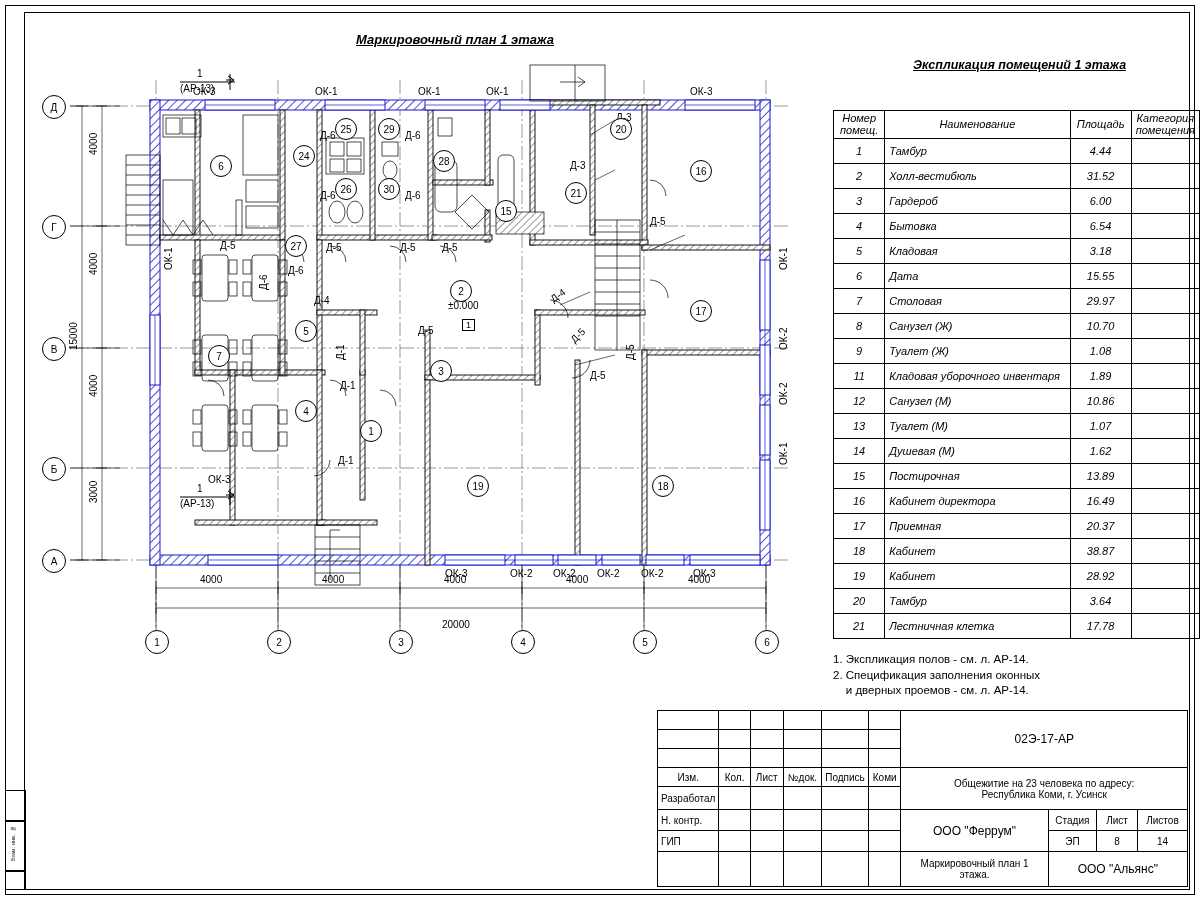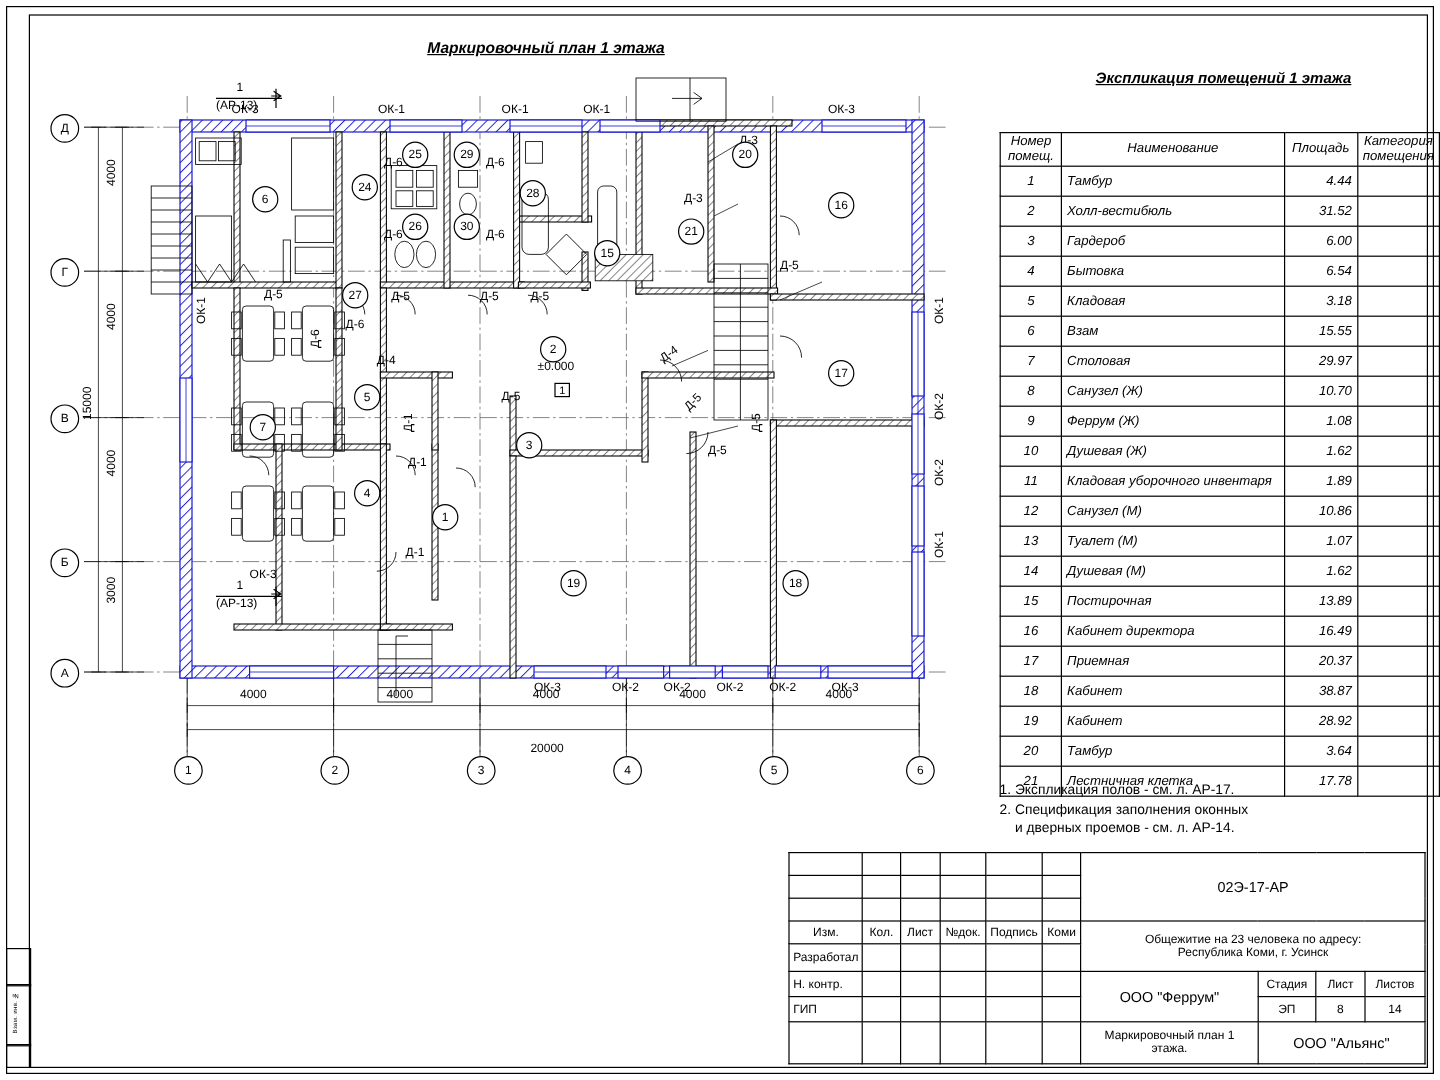--- a/index.html
+++ b/index.html
@@ -13,21 +13,21 @@
   .title-plan{position:absolute;left:356px;top:32px;font-size:13px;font-style:italic;font-weight:bold;}
   .title-plan u{text-decoration:underline;}
   .title-expl{position:absolute;left:913px;top:58px;font-size:12.5px;font-style:italic;font-weight:bold;text-decoration:underline;}
 
   
   .tbl{position:absolute;left:833px;top:110px;border-collapse:collapse;font-size:11px;font-style:italic;}
   .tbl td,.tbl th{border:1px solid #000;padding:2px 4px;height:20px;font-weight:normal;}
   .tbl th{text-align:center;font-size:11px;line-height:1.05;}
   .c-num{width:44px;text-align:center;}
   .c-name{width:220px;text-align:left;}
-  .c-area{width:54px;text-align:right;}
+  .c-area{width:54px;text-align:center;}
   .c-cat{width:46px;text-align:center;}
   .total-label{text-align:right;}
 
   .notes{position:absolute;left:833px;top:652px;font-size:11.5px;line-height:1.35;}
 
   
   .stamp{position:absolute;left:657px;top:710px;width:531px;height:178px;}
   .stamp table{border-collapse:collapse;font-size:10px;}
   .stamp td{border:1px solid #000;padding:1px 3px;height:16px;}
   .stamp .ctr{text-align:center;}
@@ -470,46 +470,40 @@
           <td class="c-cat"></td>
         </tr>
         <tr>
           <td class="c-num">5</td>
           <td class="c-name">Кладовая</td>
           <td class="c-area">3.18</td>
           <td class="c-cat"></td>
         </tr>
         <tr>
           <td class="c-num">6</td>
-          <td class="c-name">Взам</td>
+          <td class="c-name">Дата</td>
           <td class="c-area">15.55</td>
           <td class="c-cat"></td>
         </tr>
         <tr>
           <td class="c-num">7</td>
           <td class="c-name">Столовая</td>
           <td class="c-area">29.97</td>
           <td class="c-cat"></td>
         </tr>
         <tr>
           <td class="c-num">8</td>
           <td class="c-name">Санузел (Ж)</td>
           <td class="c-area">10.70</td>
           <td class="c-cat"></td>
         </tr>
         <tr>
           <td class="c-num">9</td>
-          <td class="c-name">Феррум (Ж)</td>
+          <td class="c-name">Туалет (Ж)</td>
           <td class="c-area">1.08</td>
-          <td class="c-cat"></td>
-        </tr>
-        <tr>
-          <td class="c-num">10</td>
-          <td class="c-name">Душевая (Ж)</td>
-          <td class="c-area">1.62</td>
           <td class="c-cat"></td>
         </tr>
         <tr>
           <td class="c-num">11</td>
           <td class="c-name">Кладовая уборочного инвентаря</td>
           <td class="c-area">1.89</td>
           <td class="c-cat"></td>
         </tr>
         <tr>
           <td class="c-num">12</td>
@@ -568,21 +562,21 @@
         <tr>
           <td class="c-num">21</td>
           <td class="c-name">Лестничная клетка</td>
           <td class="c-area">17.78</td>
           <td class="c-cat"></td>
         </tr>
       </tbody>
   </table>
 
   <div class="notes">
-    <div>1. Экспликация полов - см. л. АР-17.</div>
+    <div>1. Экспликация полов - см. л. АР-14.</div>
     <div>2. Спецификация заполнения оконных</div>
     <div style="white-space:pre;">    и дверных проемов - см. л. АР-14.</div>
   </div>
 
   <div class="stamp">
     <table>
       <tbody>
           <tr>
         <td style="width:31px;height:14px;"></td>
             <td style="width:28px;"></td>

